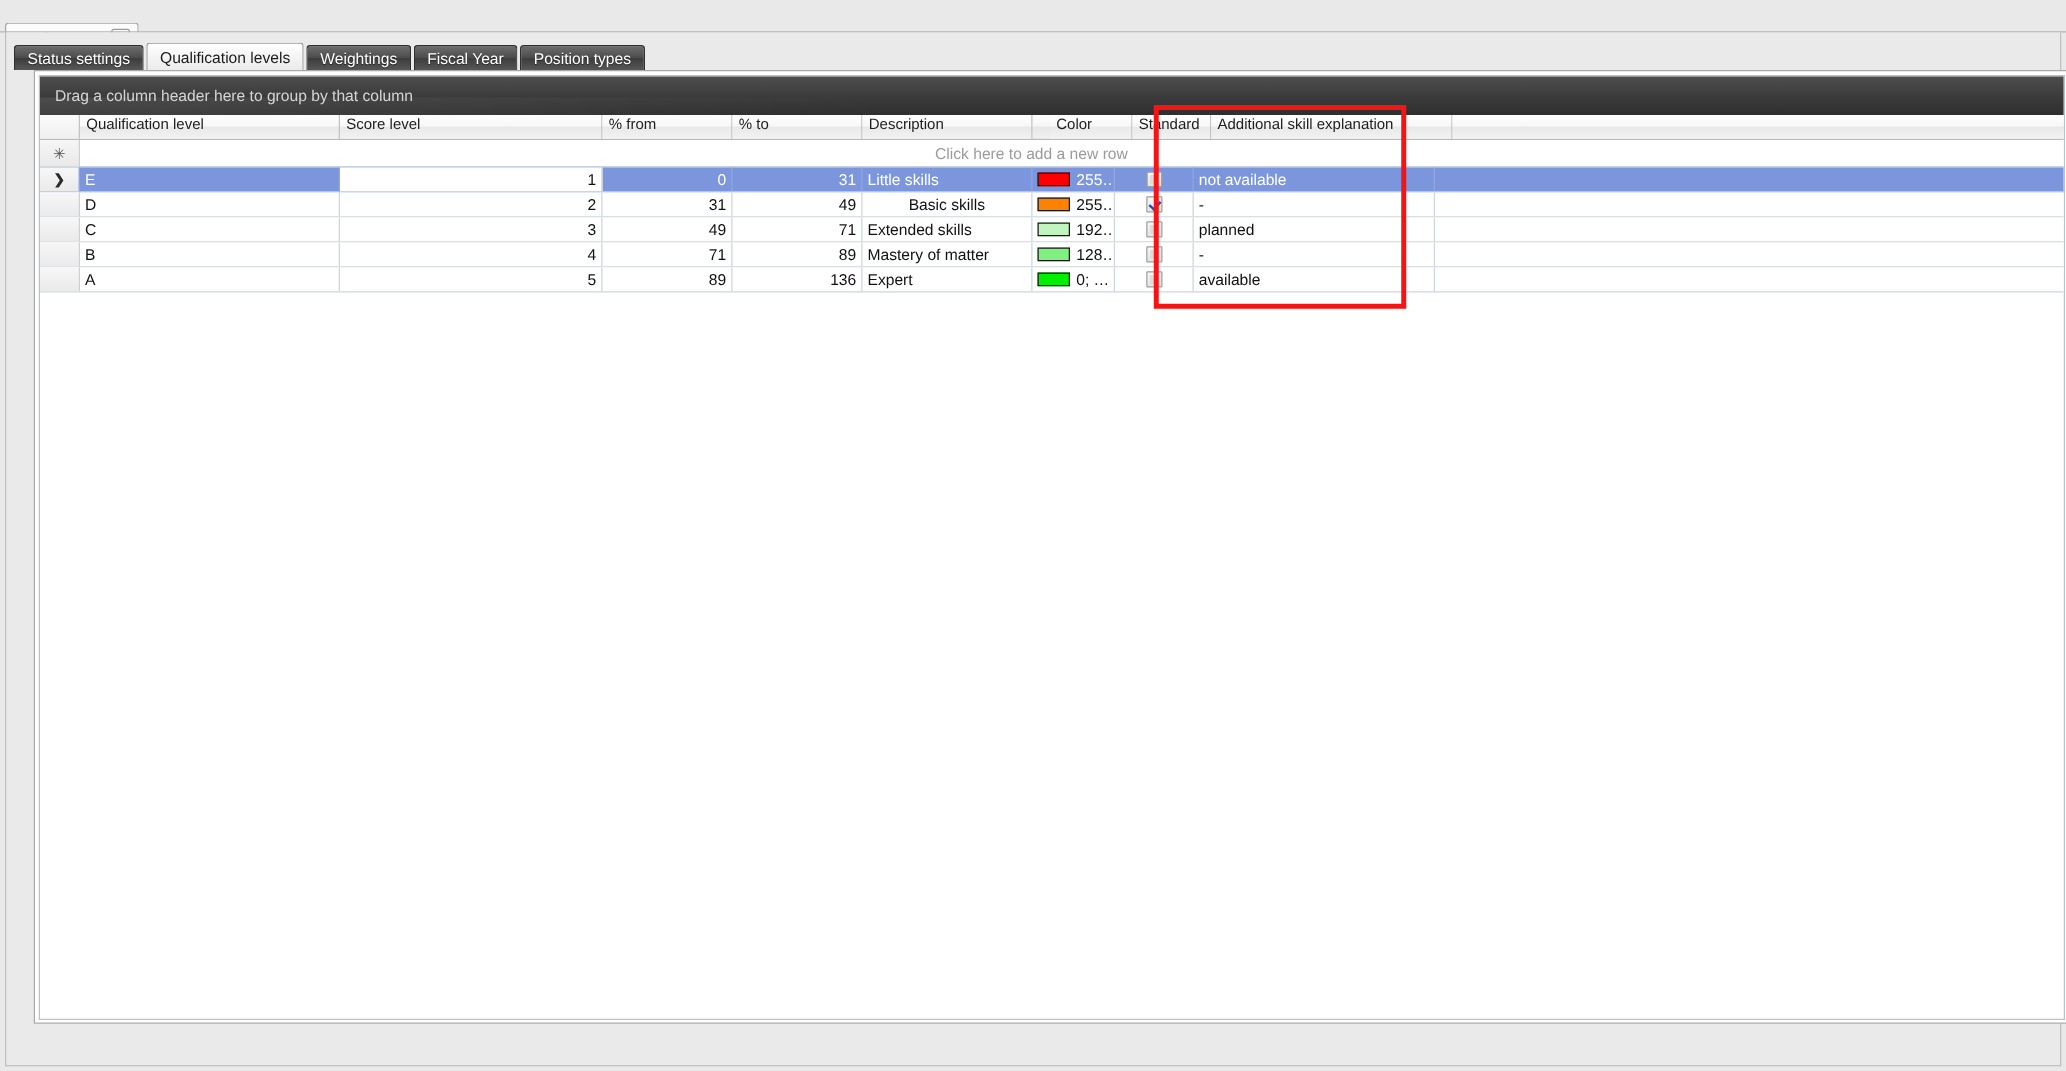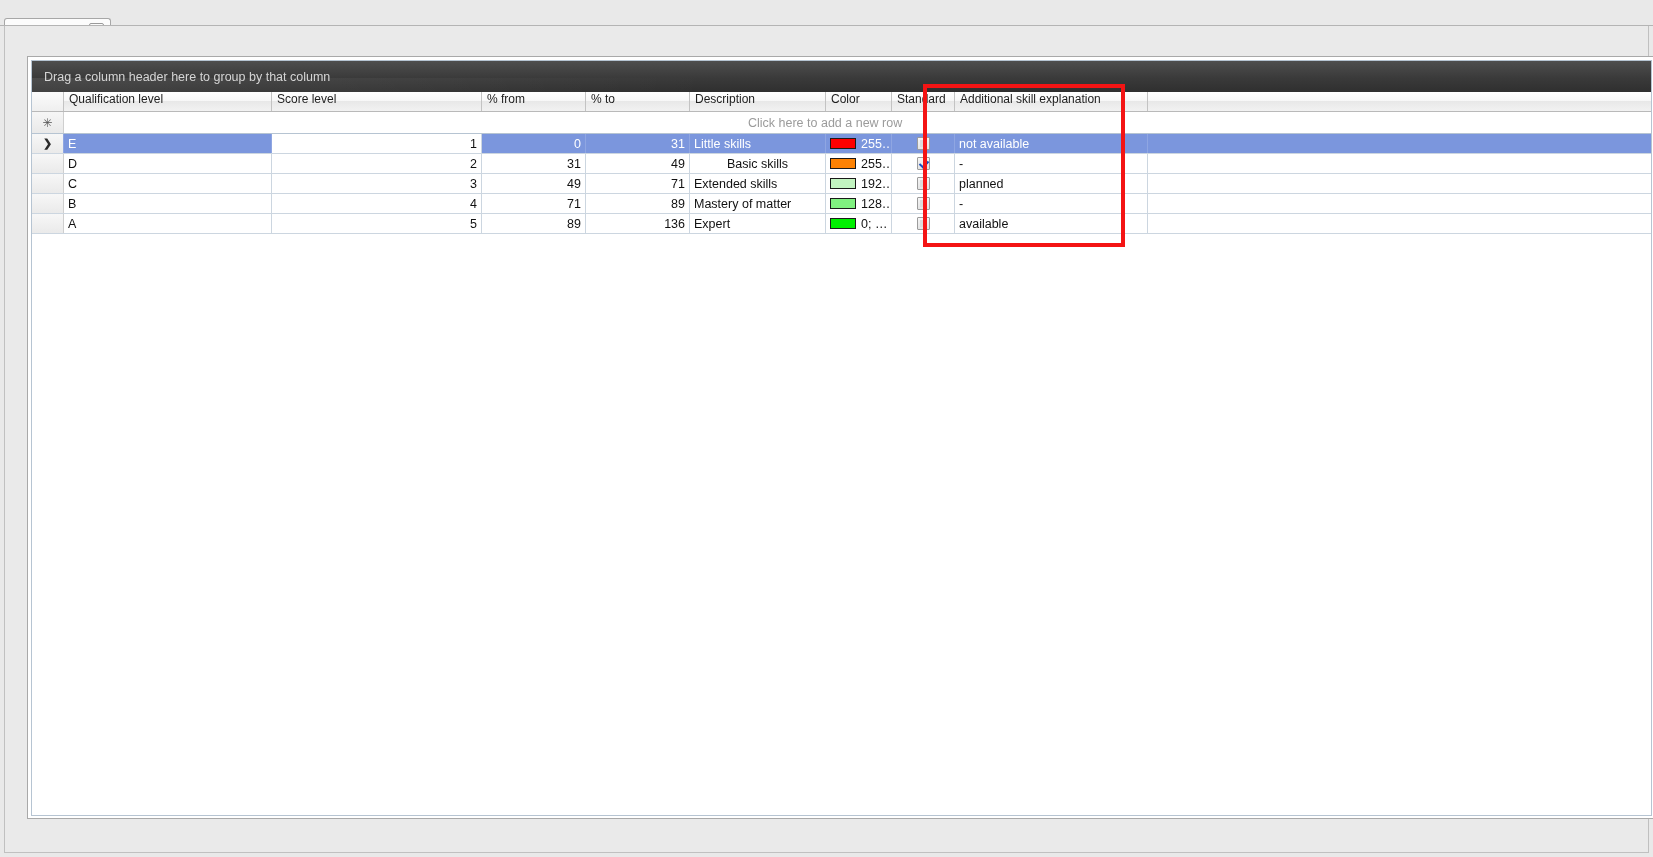--- a/index.html
+++ b/index.html
@@ -306,20 +306,37 @@
       <span class="doc-tab-label">Preferences</span>
       <span class="doc-tab-close">✕</span>
     </div>
     <div class="doc-tabstrip-line"></div>
   </div>
 
   <div class="client">
 
     <div class="tabctl">
 
+      <div class="tabctl-strip" id="tabstrip">
+          <div class="tab">
+            <span>Status settings</span>
+          </div>
+          <div class="tab active">
+            <span>Qualification levels</span>
+          </div>
+          <div class="tab">
+            <span>Weightings</span>
+          </div>
+          <div class="tab">
+            <span>Fiscal Year</span>
+          </div>
+          <div class="tab">
+            <span>Position types</span>
+          </div>
+        </div>
 
       <div class="tabpage">
 
         <div class="grid">
 
           <div class="group-panel">
             <span>Drag a column header here to group by that column</span>
           </div>
 
           <div class="row hdr-row" id="headerRow">
@@ -332,21 +349,21 @@
               </div>
               <div class="hdr-cell" style="width: 104px;">
                 <span>% from</span>
               </div>
               <div class="hdr-cell" style="width: 104px;">
                 <span>% to</span>
               </div>
               <div class="hdr-cell" style="width: 136px;">
                 <span>Description</span>
               </div>
-              <div class="hdr-cell" style="width: 66px;">
+              <div class="hdr-cell" style="width: 66px; margin-left: 14px;">
                 <span>Color</span>
               </div>
               <div class="hdr-cell" style="width: 63px;">
                 <span>Standard</span>
               </div>
               <div class="hdr-cell" style="width: 193px;">
                 <span>Additional skill explanation</span>
               </div>
               <div class="hdr-cell filler"></div>
             </div>

